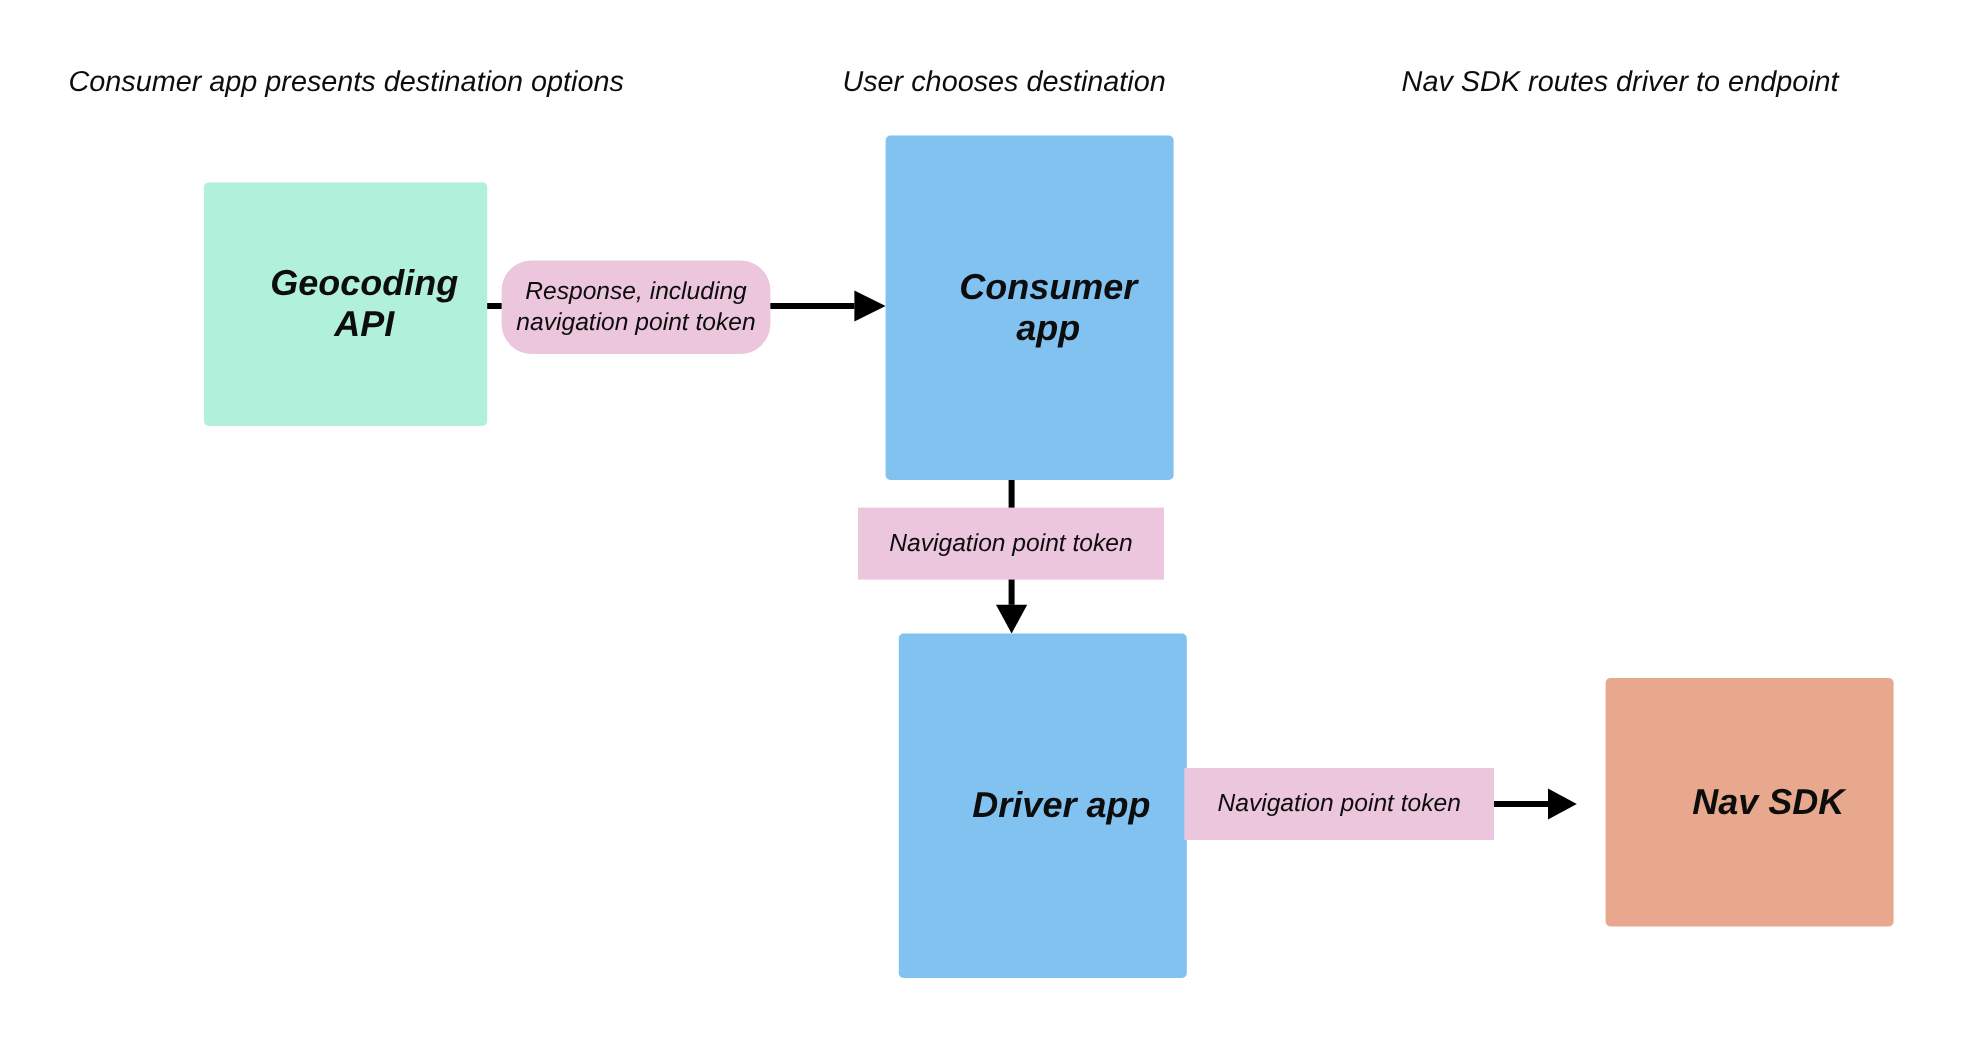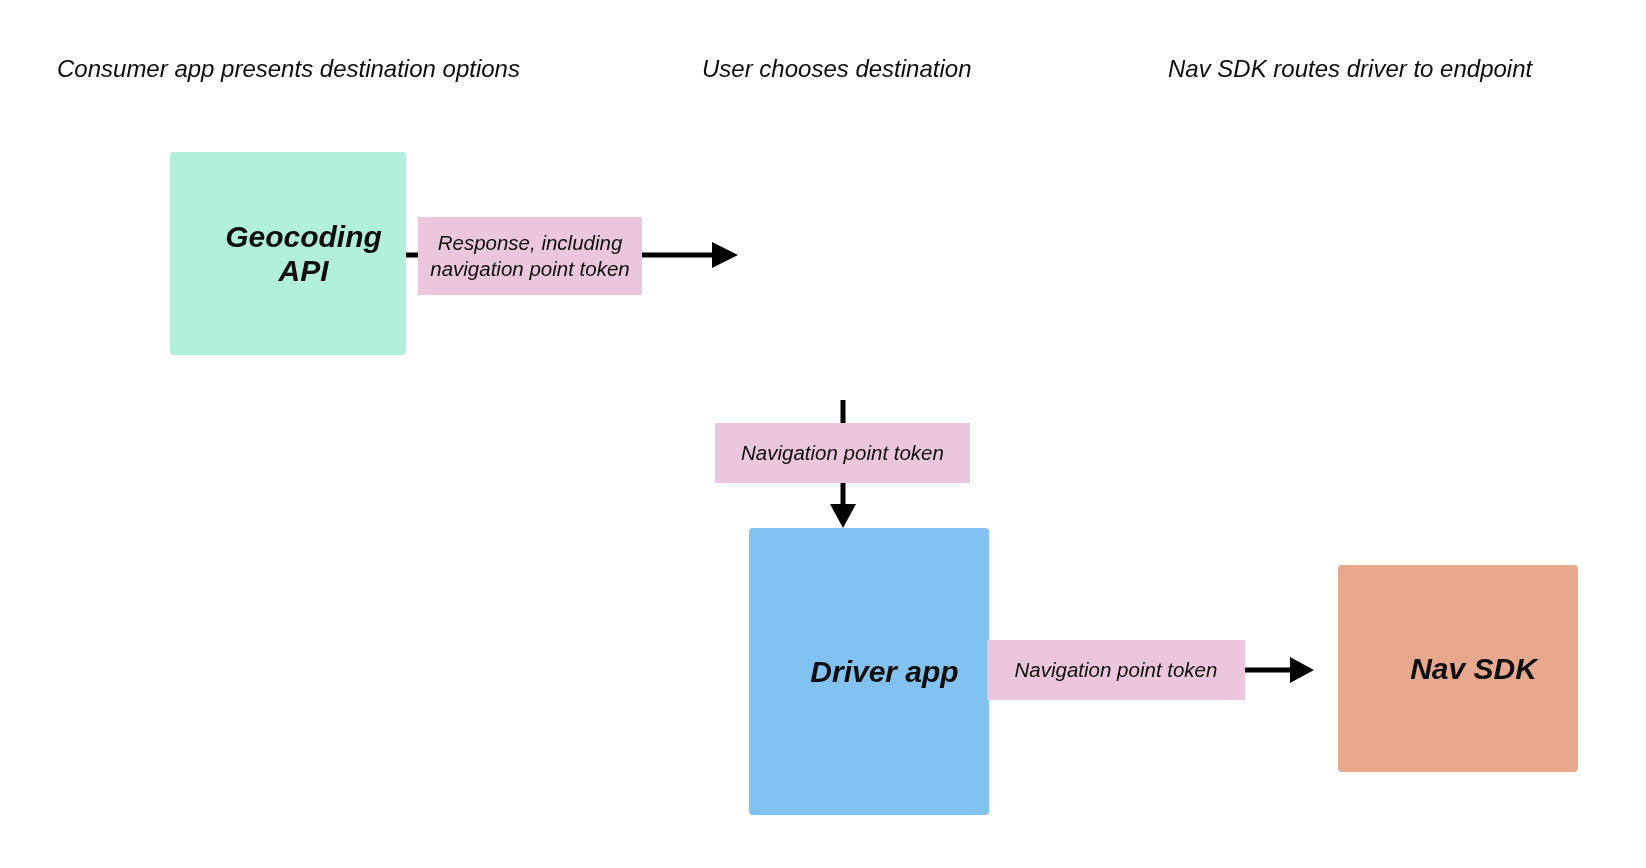--- a/index.html
+++ b/index.html
@@ -83,24 +83,25 @@
       <polygon points="830,504 856,504 843,528" fill="#000000"></polygon>
     </g>
     <g>
       <line x1="947" y1="670" x2="1290" y2="670" stroke="#000000" stroke-width="5"></line>
       <polygon points="1290,657 1290,683 1314,670" fill="#000000"></polygon>
     </g>
   </svg>
 
   <div class="node node-geocoding" style="background: rgb(177, 240, 218);">Geocoding API</div>
 
+  <div class="node node-consumer" style="background: rgb(130, 194, 241);">Consumer app</div>
 
   <div class="node node-driver" style="background: rgb(130, 194, 241);">Driver app</div>
 
   <div class="node node-navsdk" style="background: rgb(231, 168, 141); margin-left: 24px;">Nav SDK</div>
 
-  <div class="edge-label edge-label-1" style="background: rgb(236, 198, 220);">Response, including navigation point token</div>
+  <div class="edge-label edge-label-1" style="background: rgb(236, 198, 220); border-radius: 25px;">Response, including navigation point token</div>
 
   <div class="edge-label edge-label-2" style="background: rgb(236, 198, 220);">Navigation point token</div>
 
   <div class="edge-label edge-label-3" style="background: rgb(236, 198, 220);">Navigation point token</div>
 
 </div>
 
 </body></html>

